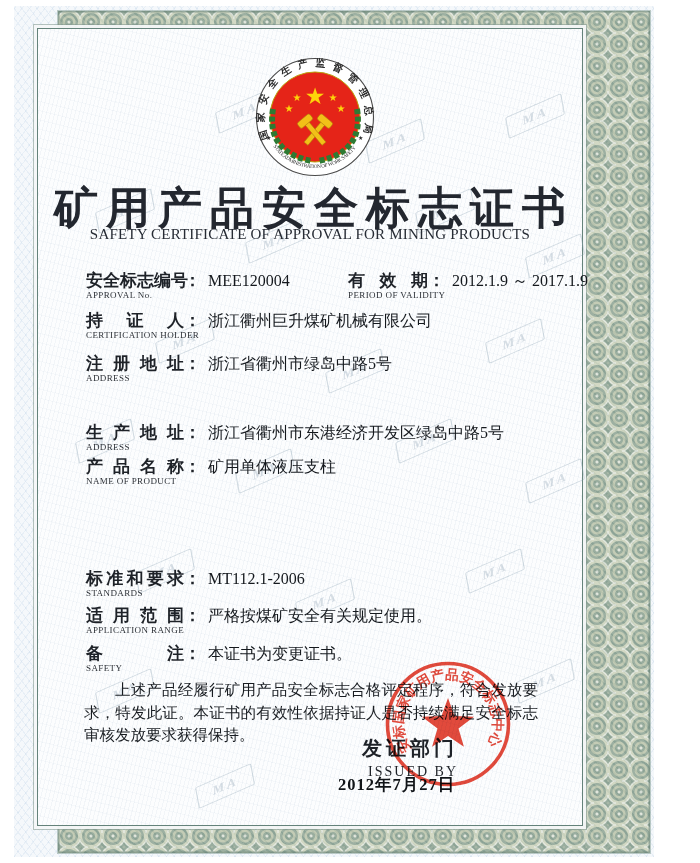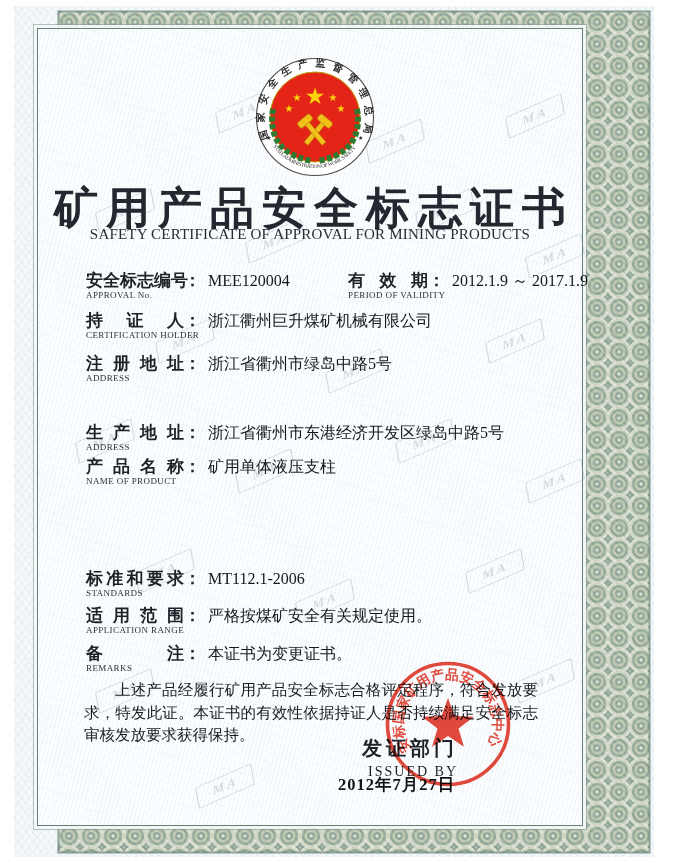--- a/index.html
+++ b/index.html
@@ -216,21 +216,21 @@
     <div class="row" style="top:538px">
       <span class="jl">标准和要求</span><span class="colon">：</span><span class="val">MT112.1-2006</span>
       <span class="sub">STANDARDS</span>
     </div>
     <div class="row" style="top:575px">
       <span class="jl">适用范围</span><span class="colon">：</span><span class="val">严格按煤矿安全有关规定使用。</span>
       <span class="sub">APPLICATION RANGE</span>
     </div>
     <div class="row" style="top:613px">
       <span class="jl">备注</span><span class="colon">：</span><span class="val">本证书为变更证书。</span>
-      <span class="sub">REMARKS</span>
+      <span class="sub">SAFETY</span>
     </div>
 
     <div class="statement">上述产品经履行矿用产品安全标志合格评定程序，符合发放要求，特发此证。本证书的有效性依据持证人是否持续满足安全标志审核发放要求获得保持。</div>
 
     <div class="issued">
       <div class="issued-cn">发证部门</div>
       <div class="issued-en">ISSUED BY</div>
     </div>
 
     <div class="date">2012年7月27日</div>

